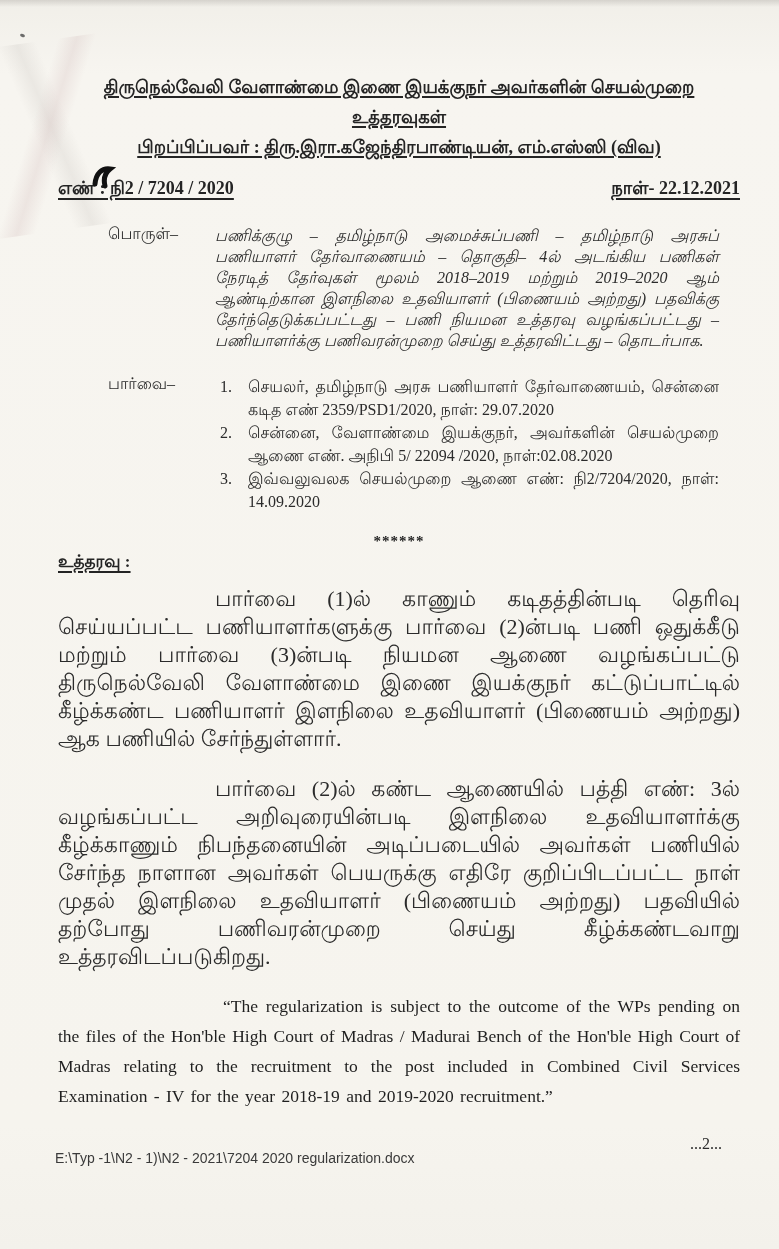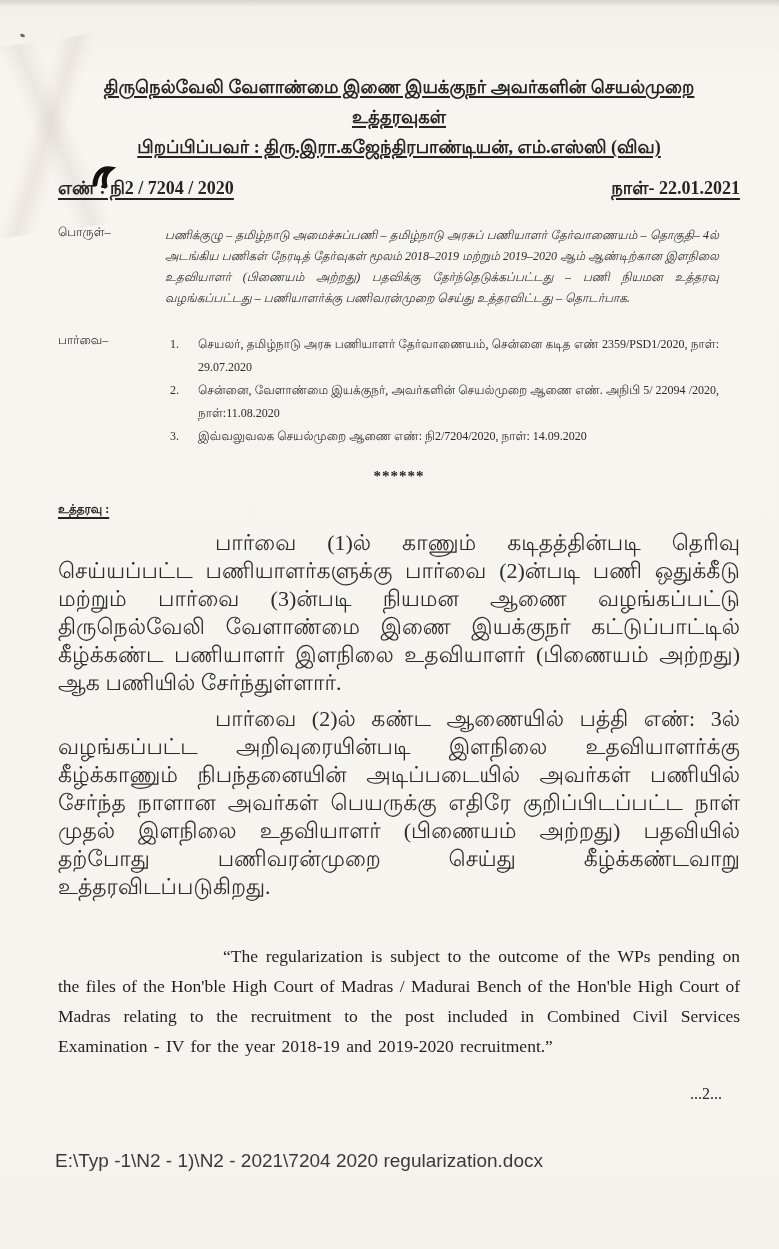--- a/index.html
+++ b/index.html
@@ -40,51 +40,51 @@
   .header { text-align: center; font-weight: bold; font-size: 18px; line-height: 30px; color: #242424; }
   .header .u { text-decoration: underline; text-underline-offset: 3px; text-decoration-thickness: 1.5px; }
   .ref-row {
     display: flex; justify-content: space-between; align-items: baseline;
     margin-top: 16px; font-weight: bold; font-size: 18px; color: #242424;
   }
   .ref-row .u { text-decoration: underline; text-underline-offset: 4px; text-decoration-thickness: 1.5px; }
   .num-wrap { position: relative; display: inline-block; text-align: right; }
   .ink-mark { position: absolute; left: 34px; top: -13px; pointer-events: none; }
   
-  .hang-block { position: relative; margin-top: 24px; font-size: 12px; }
+  .hang-block { position: relative; margin-left: 50px; margin-top: 24px; font-size: 16px; }
   .hang-block .label { position: absolute; left: 0; top: 0; color: #2b2b2b; }
   .subject-text {
     margin-left: 107px; margin-right: 21px;
     text-align: justify; line-height: 21px; color: #2b2b2b; font-style: italic;
   }
   .ref-list { margin: 0 21px 0 112px; padding: 0; list-style: none; }
   .ref-item { display: flex; line-height: 23px; }
   .ref-item .ref-num { width: 28px; flex: 0 0 28px; }
   .ref-item .ref-text { flex: 1; text-align: justify; }
   
   .separator { margin-top: 20px; text-align: center; font-weight: bold; font-size: 15px; letter-spacing: 1px; color: #242424; }
   .order-heading {
-    margin-top: 17px; font-weight: bold; font-size: 12px; color: #242424;
+    margin-top: 2px; font-weight: bold; font-size: 17px; color: #242424;
     text-decoration: underline; text-underline-offset: 4px; text-decoration-thickness: 1.5px;
     display: inline-block;
   }
   .para {
     margin: 12px 0 0 0; font-size: 22px; line-height: 28px;
     text-align: justify; text-indent: 157px; color: #2b2b2b;
   }
-  .para.second { margin-top: 8px; }
+  .para.second { margin-top: 22px; }
   .quote {
-    margin: 40px 0 0 0; font-size: 17.5px; line-height: 30px;
+    margin: 20px 0 0 0; font-size: 17.5px; line-height: 30px;
     text-align: justify; text-indent: 165px; color: #1f1f1f;
     word-spacing: 2px;
   }
   .continuation { margin-top: 24px; text-align: right; padding-right: 18px; font-size: 16px; color: #2b2b2b; }
   .footer {
     position: absolute; left: 55px; top: 1150px;
-    font-family: "Liberation Sans", sans-serif; font-size: 19px; color: #3a3a3a; text-align: right;
+    font-family: "Liberation Sans", sans-serif; font-size: 14px; color: #3a3a3a; text-align: right;
   }
 </style>
 </head>
 <body>
 
 <div class="page">
 
   <div class="edge-top"></div>
   <div class="crease-tl"></div>
   <div class="speck"></div>
@@ -99,39 +99,39 @@
   </div>
 
   <div class="ref-row">
     <span class="num-wrap">
       <svg class="ink-mark" width="28" height="24" viewBox="0 0 28 24">
         <path d="M3,19 C4,8 10,3 18,4 C13,8 11,13 13,21" fill="none" stroke="#111111" stroke-width="5" stroke-linecap="round"></path>
       </svg>
       <span class="u">எண் : நி2 / 7204 / 2020</span>
     </span>
     <span>
-      <span class="u">நாள்- 22.01.2021</span>
+      <span class="u">நாள்- 22.12.2021</span>
     </span>
   </div>
 
   <div class="hang-block">
     <span class="label">பொருள்–</span>
     <div class="subject-text">பணிக்குழு – தமிழ்நாடு அமைச்சுப்பணி – தமிழ்நாடு அரசுப் பணியாளர் தேர்வாணையம் – தொகுதி– 4ல் அடங்கிய பணிகள் நேரடித் தேர்வுகள் மூலம் 2018–2019 மற்றும் 2019–2020 ஆம் ஆண்டிற்கான இளநிலை உதவியாளர் (பிணையம் அற்றது) பதவிக்கு தேர்ந்தெடுக்கப்பட்டது – பணி நியமன உத்தரவு வழங்கப்பட்டது – பணியாளர்க்கு பணிவரன்முறை செய்து உத்தரவிட்டது – தொடர்பாக.</div>
   </div>
 
   <div class="hang-block">
     <span class="label">பார்வை–</span>
     <ol class="ref-list">
       <li class="ref-item">
         <span class="ref-num">1.</span>
         <span class="ref-text">செயலர், தமிழ்நாடு அரசு பணியாளர் தேர்வாணையம், சென்னை கடித எண் 2359/PSD1/2020, நாள்: 29.07.2020</span>
       </li>
       <li class="ref-item">
         <span class="ref-num">2.</span>
-        <span class="ref-text">சென்னை, வேளாண்மை இயக்குநர், அவர்களின் செயல்முறை ஆணை எண். அநிபி 5/ 22094 /2020, நாள்:11.08.2020</span>
+        <span class="ref-text">சென்னை, வேளாண்மை இயக்குநர், அவர்களின் செயல்முறை ஆணை எண். அநிபி 5/ 22094 /2020, நாள்:02.08.2020</span>
       </li>
       <li class="ref-item">
         <span class="ref-num">3.</span>
         <span class="ref-text">இவ்வலுவலக செயல்முறை ஆணை எண்: நி2/7204/2020, நாள்: 14.09.2020</span>
       </li>
     </ol>
   </div>
 
   <div class="separator">******</div>
 

